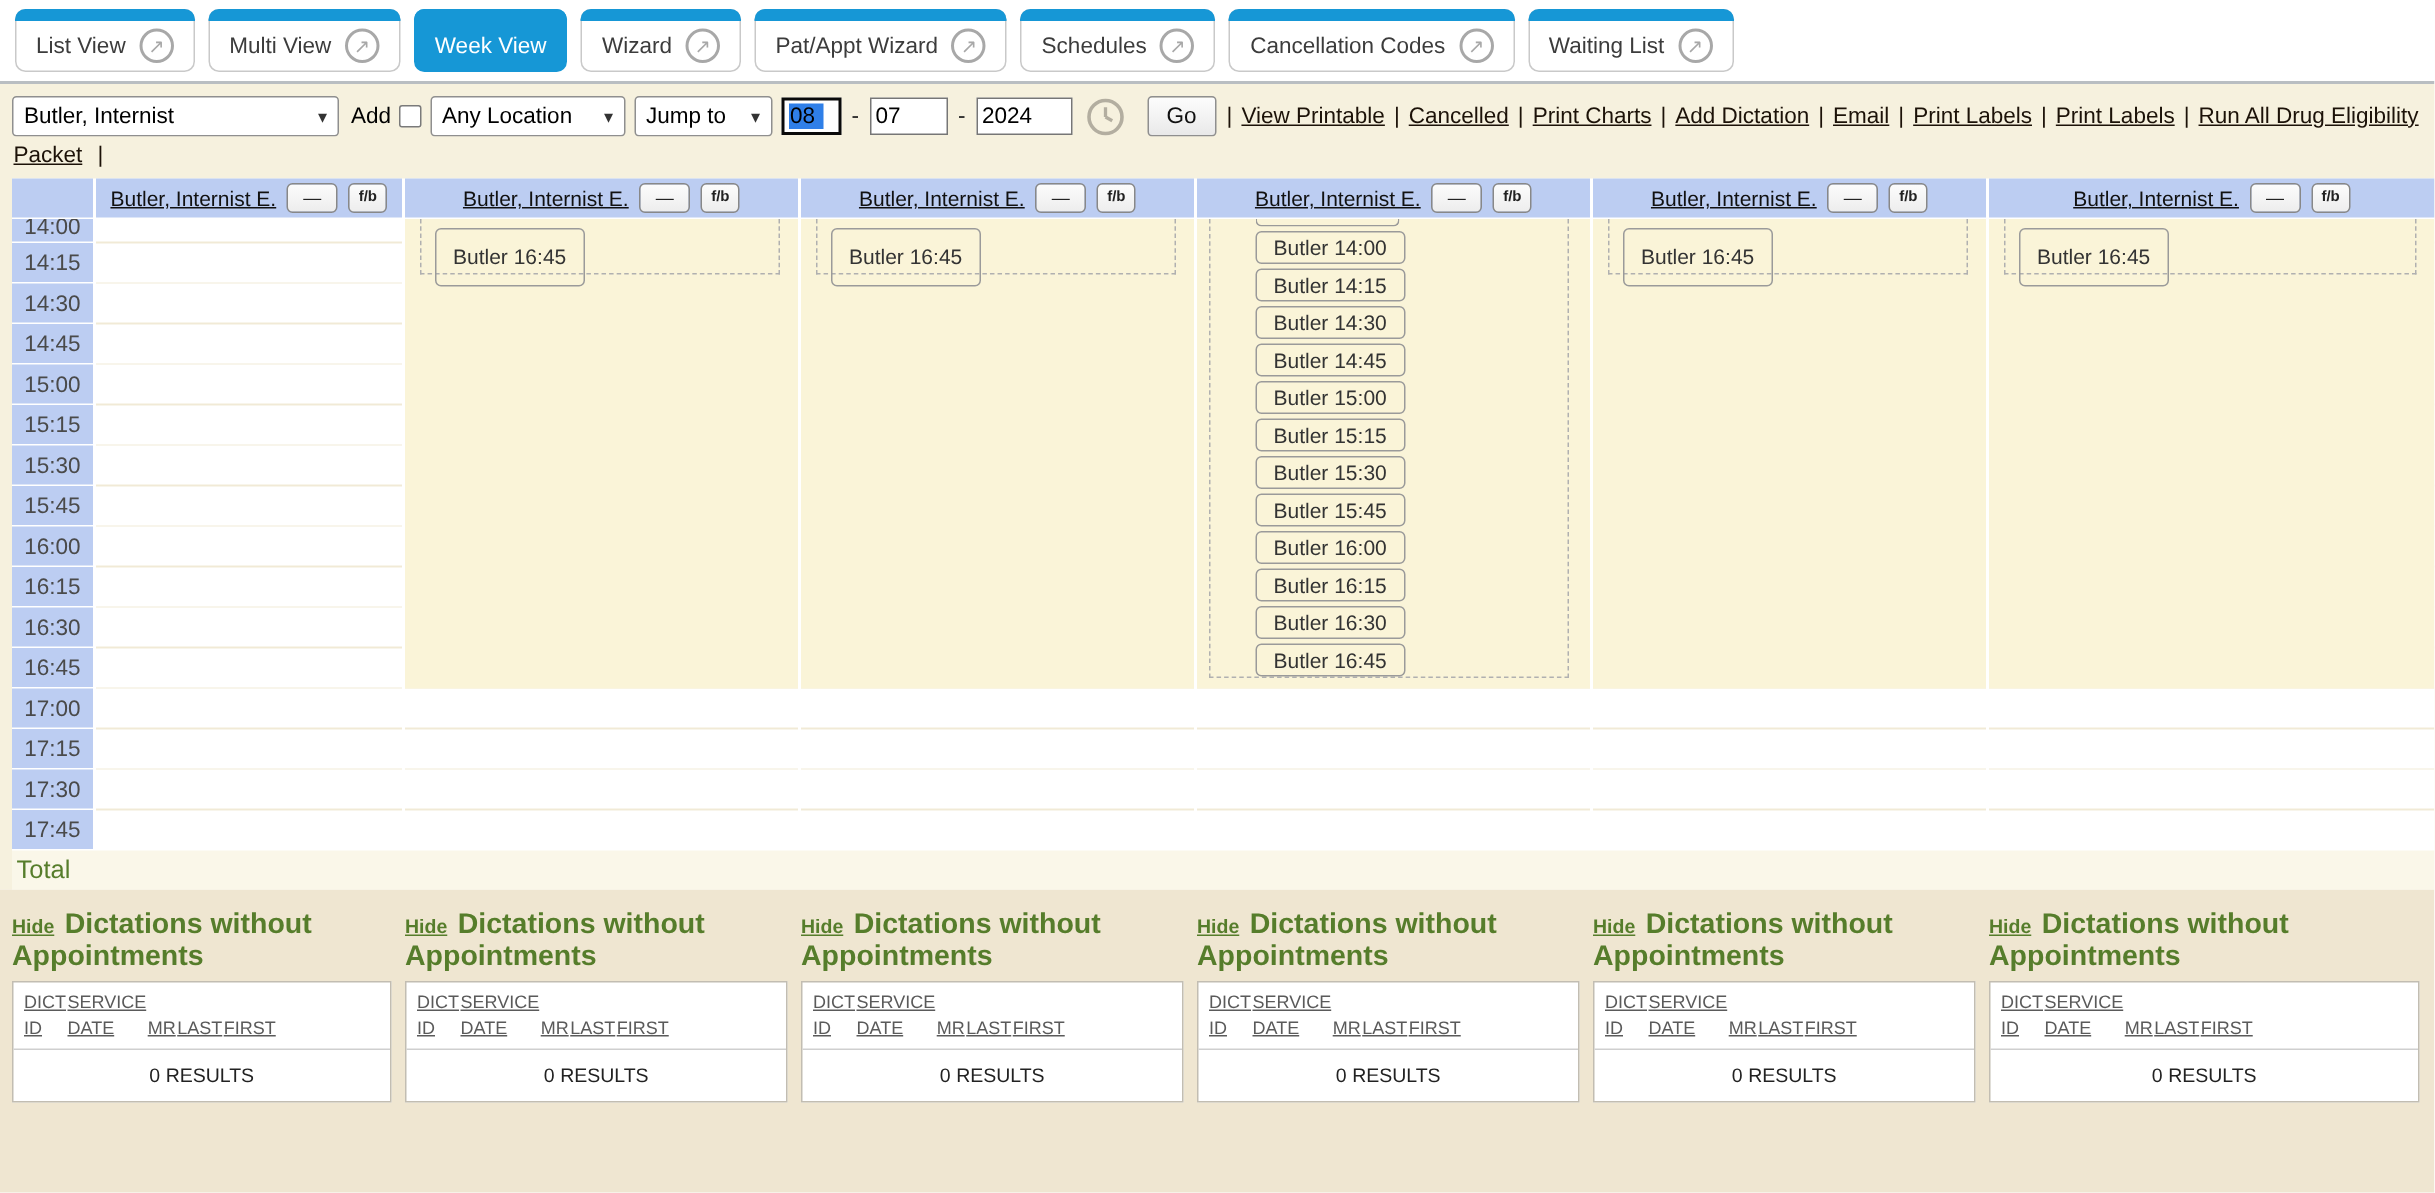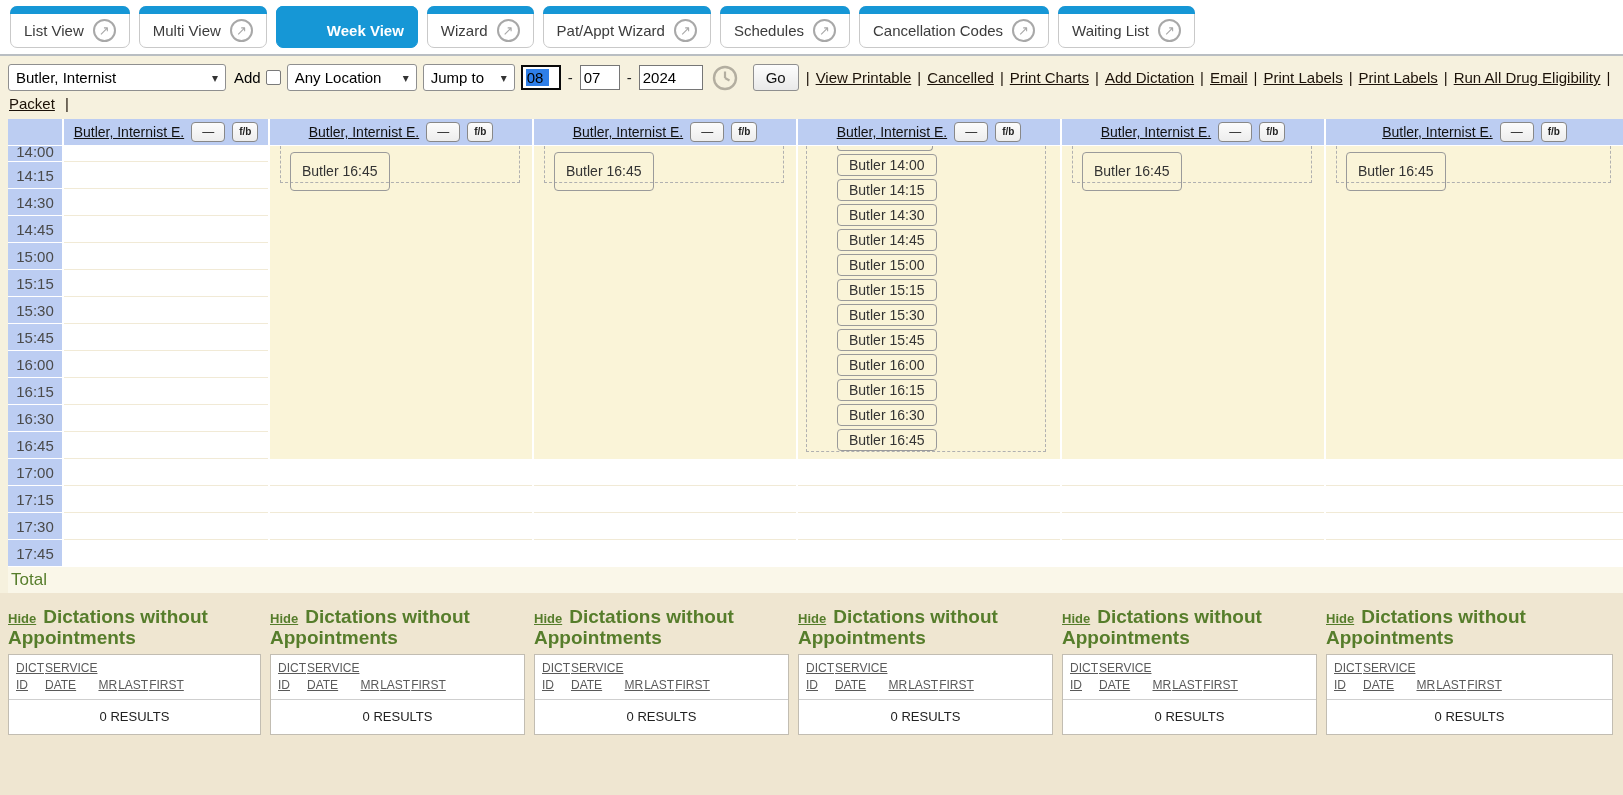--- a/index.html
+++ b/index.html
@@ -19,21 +19,21 @@
     position:relative; height:42px; border:1px solid #c9c9c9; border-radius:7px;
     background:#fff; display:flex; align-items:center; gap:9px;
     padding:7px 13px 0 13px; cursor:pointer; white-space:nowrap;
   }
   .tab::before {
     content:""; position:absolute; top:-1px; left:-1px; right:-1px; height:8px;
     background:#1697d6; border-radius:7px 7px 0 0;
   }
   .tab-label { font-size:15px; color:#3c3c3c; }
   .tab.active { background:#1697d6; border-color:#1697d6; }
-  .tab.active .tab-label { color:#fff; font-weight:bold;margin-left:37px; }
+  .tab.active .tab-label { color:#fff; font-weight:normal; }
   .tab-ext {
     width:23px; height:23px; border:2px solid #a8a8a8; border-radius:50%;
     color:#a8a8a8; display:flex; align-items:center; justify-content:center;
     font-size:13px; line-height:1;
   }
 
   
   .toolbar { background:#f6f1de; padding:8px 6px 5px 8px; font-size:15px; }
   .tb-row1 { display:flex; align-items:center; gap:6px; white-space:nowrap; overflow:hidden; }
   .tb-row2 { padding:4px 0 2px 1px; }
@@ -49,21 +49,21 @@
   .add-wrap { display:inline-flex; align-items:center; gap:5px; margin-left:2px; }
   .checkbox {
     width:15px; height:15px; border:1px solid #7a7a7a; background:#fff; border-radius:2px;
     cursor:pointer;
   }
   .date-field {
     height:25px; background:#fff; border:1px solid #767676; display:flex;
     align-items:center; padding:0 3px; flex:none; cursor:text;
   }
   .df-m { width:40px; border:2px solid #0a0a0a; }
-  .df-d { width:40px; }
+  .df-d { width:52px; }
   .df-y { width:64px; }
   .df-m .seltext { background:#2f7fe8; color:#000000; padding:0 6px 0 1px;text-align:right; }
   .dash { color:#222; margin:0 1px; }
   .clock { width:26px; height:26px; flex:none; margin:0 3px; }
   .go-btn {
     height:27px; padding:0 12px; margin-left:6px;
     background:linear-gradient(#fdfdfd,#e9e9e9);
     border:1px solid #8f8f8f; border-radius:3px; font-size:15px; color:#111;
     font-family:"Liberation Sans", sans-serif; cursor:pointer;
   }

